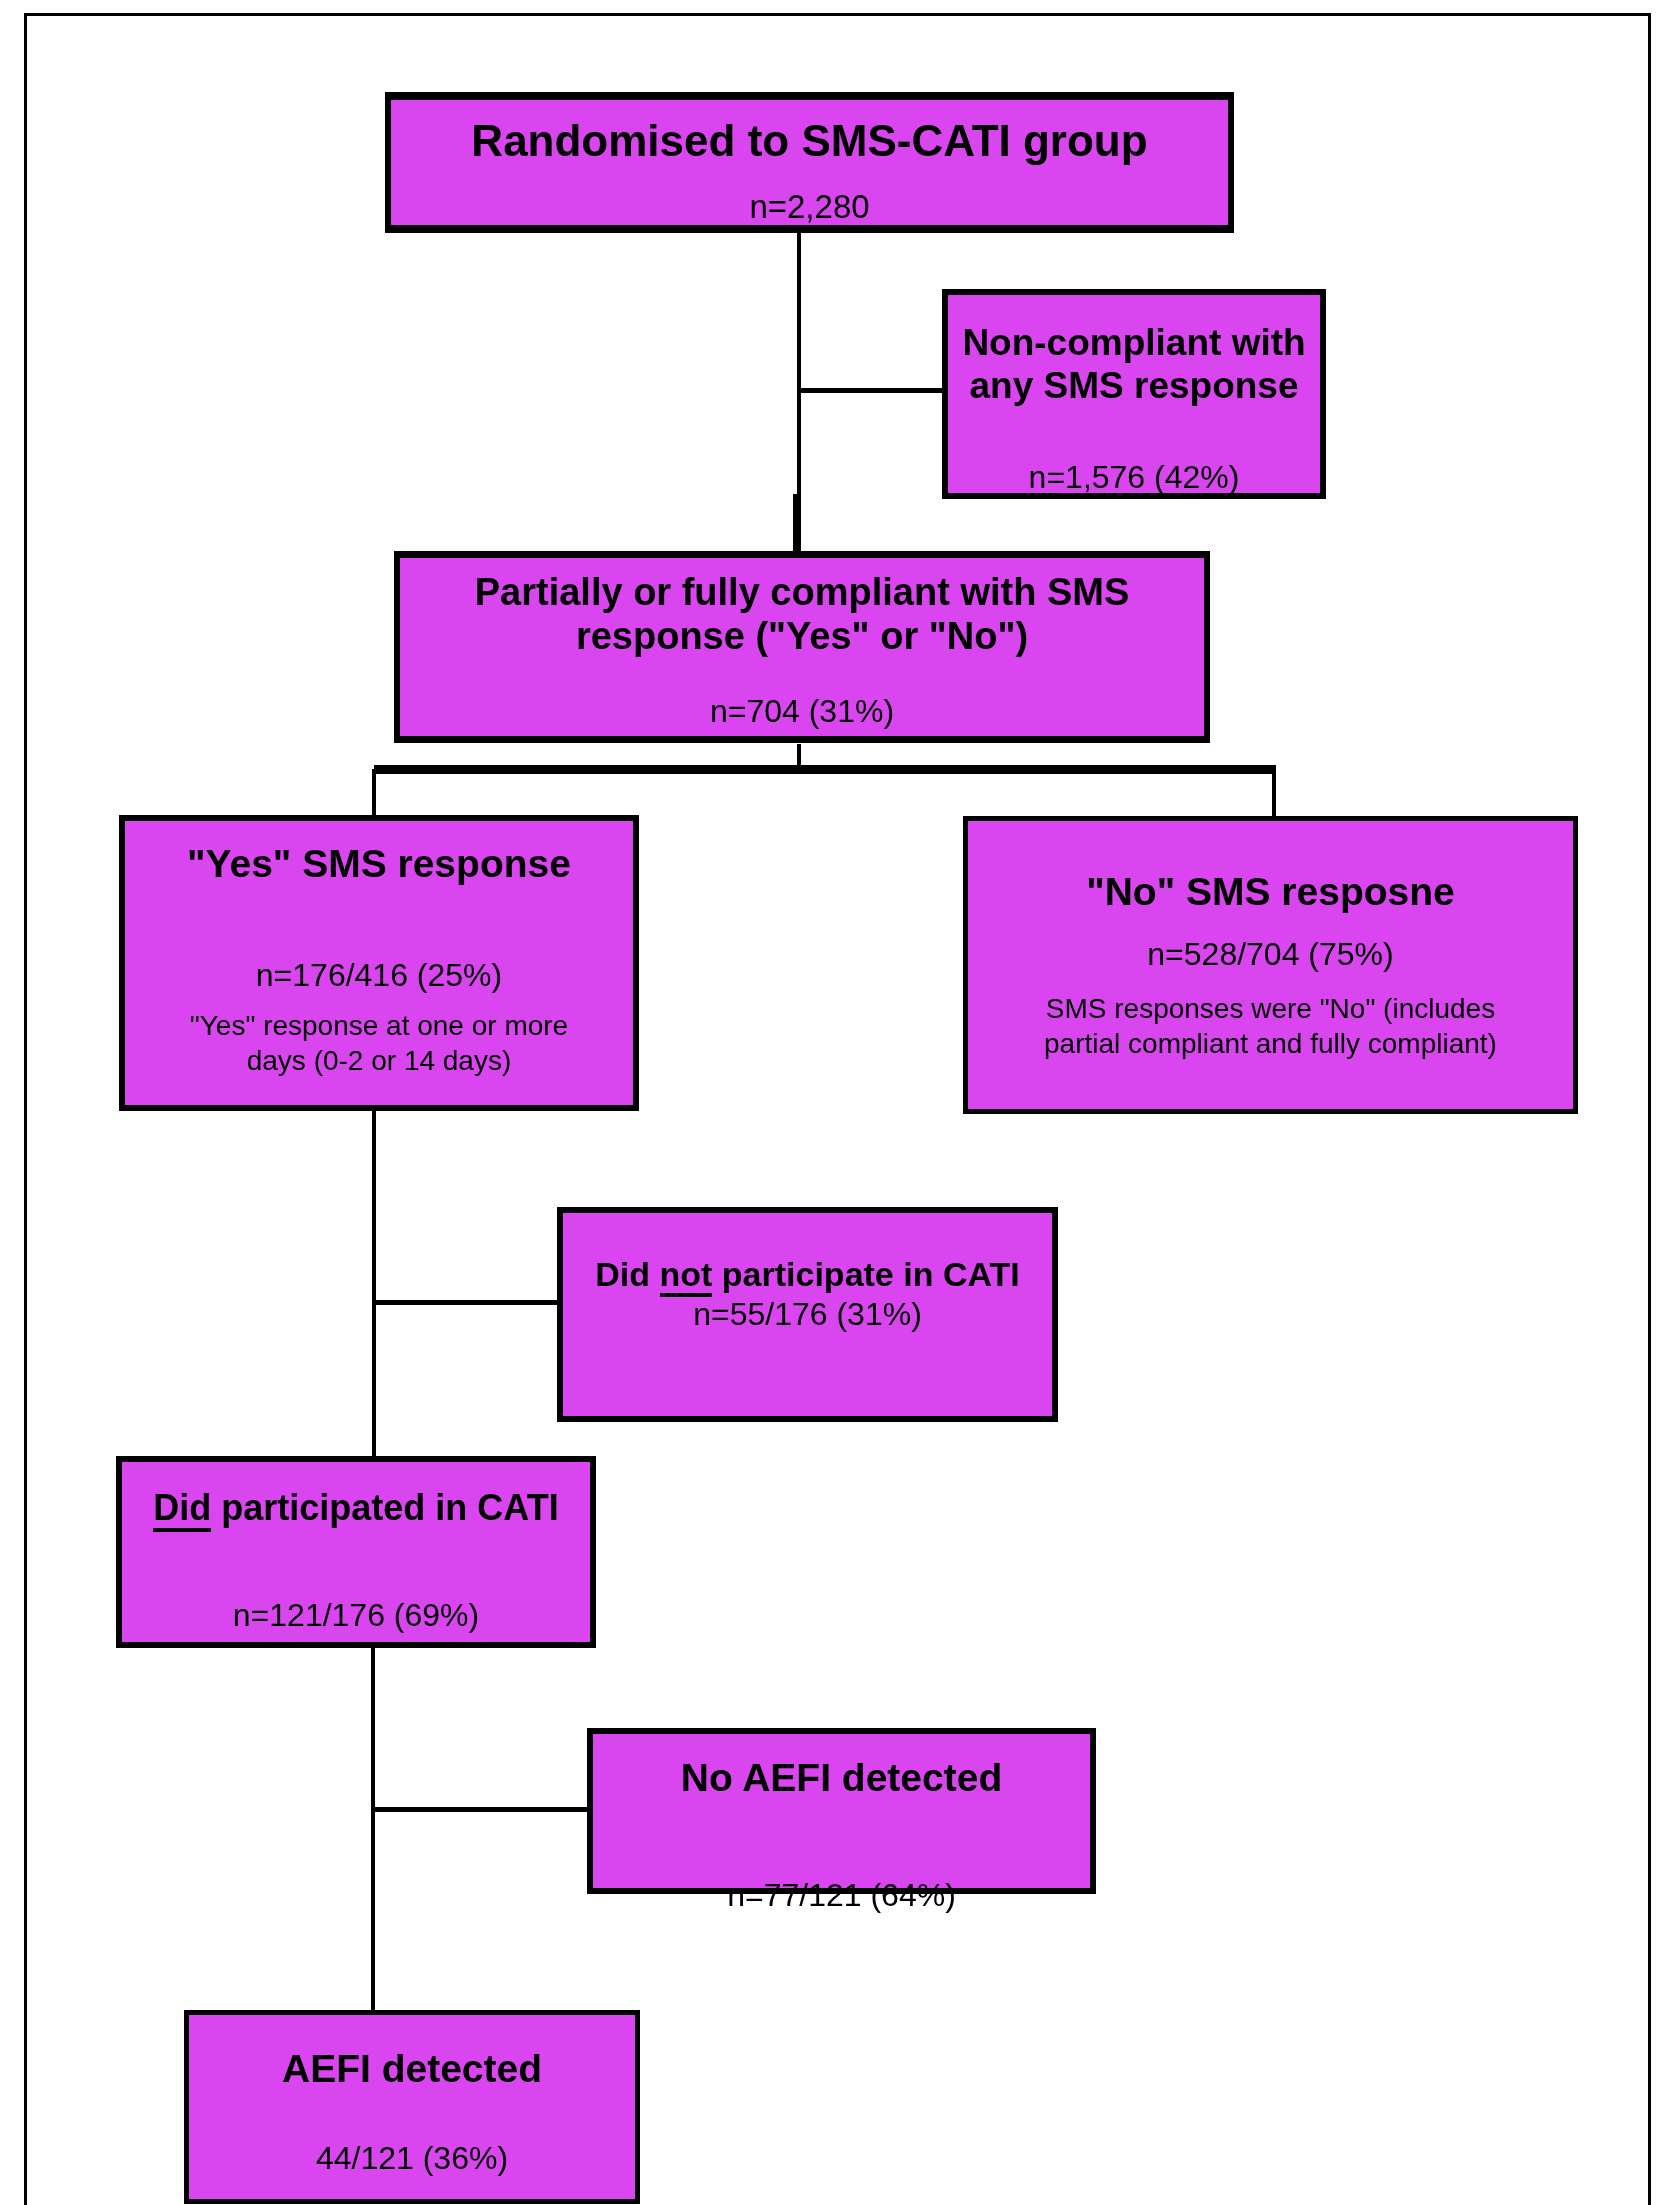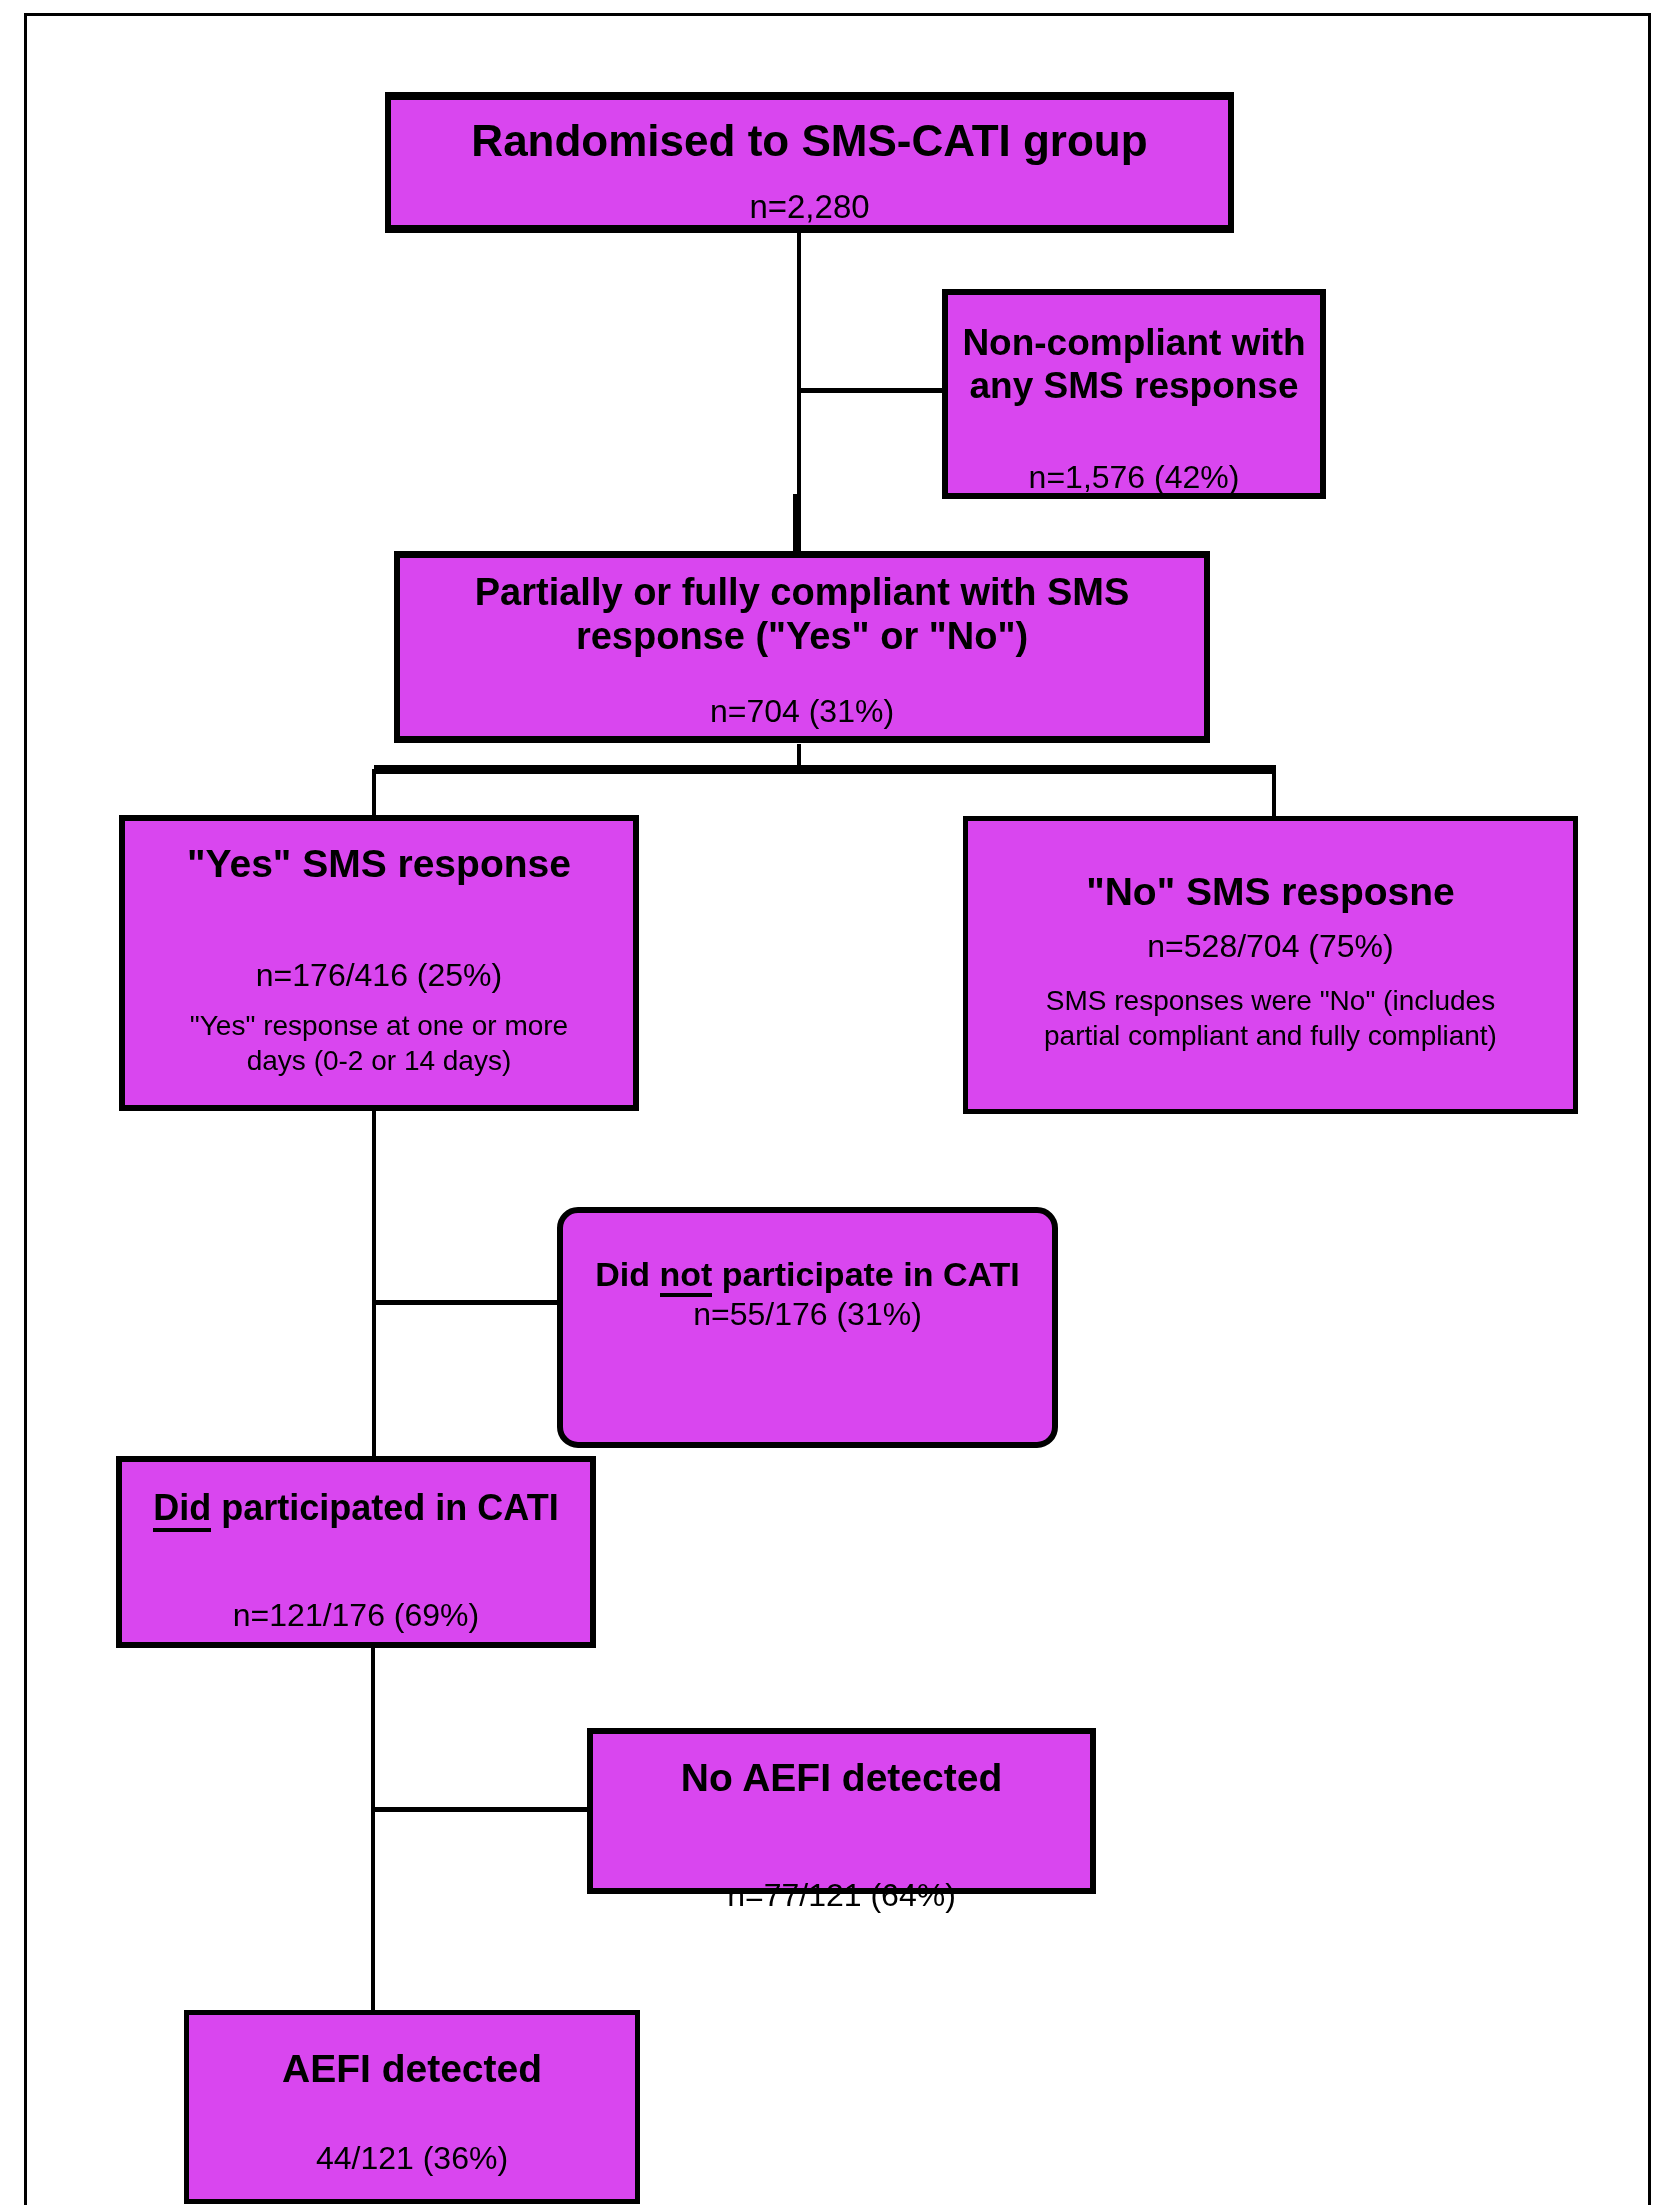--- a/index.html
+++ b/index.html
@@ -75,24 +75,24 @@
 
   #box-compliant { left: 394px; top: 551px; width: 816px; height: 192px; border-width: 7px 6.2px; padding-top: 11.5px; }
   #box-compliant .title { font-size: 38px; }
   #box-compliant .stat { margin-top: 35px; }
 
   #box-yes { left: 119px; top: 815px; width: 520px; height: 296px; padding-top: 20px; }
   #box-yes .stat { margin-top: 71px; }
   #box-yes .note { margin-top: 15px; }
 
   #box-no { left: 963px; top: 816px; width: 615px; height: 298px; border-width: 5.3px; padding-top: 48px; }
-  #box-no .stat { margin-top: 14px; }
+  #box-no .stat { margin-top: 22px; }
   #box-no .note { margin-top: 18.5px; }
 
-  #box-nocati { left: 557px; top: 1207px; width: 501px; height: 241px; padding-top: 41px; border-radius: 21px; }
+  #box-nocati { left: 557px; top: 1207px; width: 501px; height: 215px; padding-top: 41px; }
   #box-nocati .title { font-size: 34px; }
   #box-nocati .stat { }
 
   #box-cati { left: 116px; top: 1456px; width: 480px; height: 192px; padding-top: 25px; }
   #box-cati .title { font-size: 36px; }
   #box-cati .stat { margin-top: 66px; }
 
   #box-noaefi { left: 587px; top: 1728px; width: 509px; height: 166px; padding-top: 21px; gap: 32px; }
   #box-noaefi .stat { margin-top: 45px; }
 

